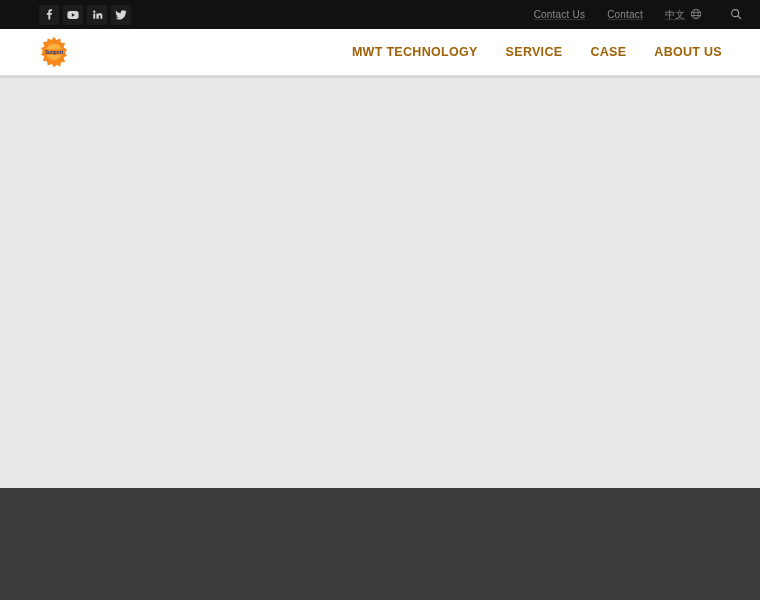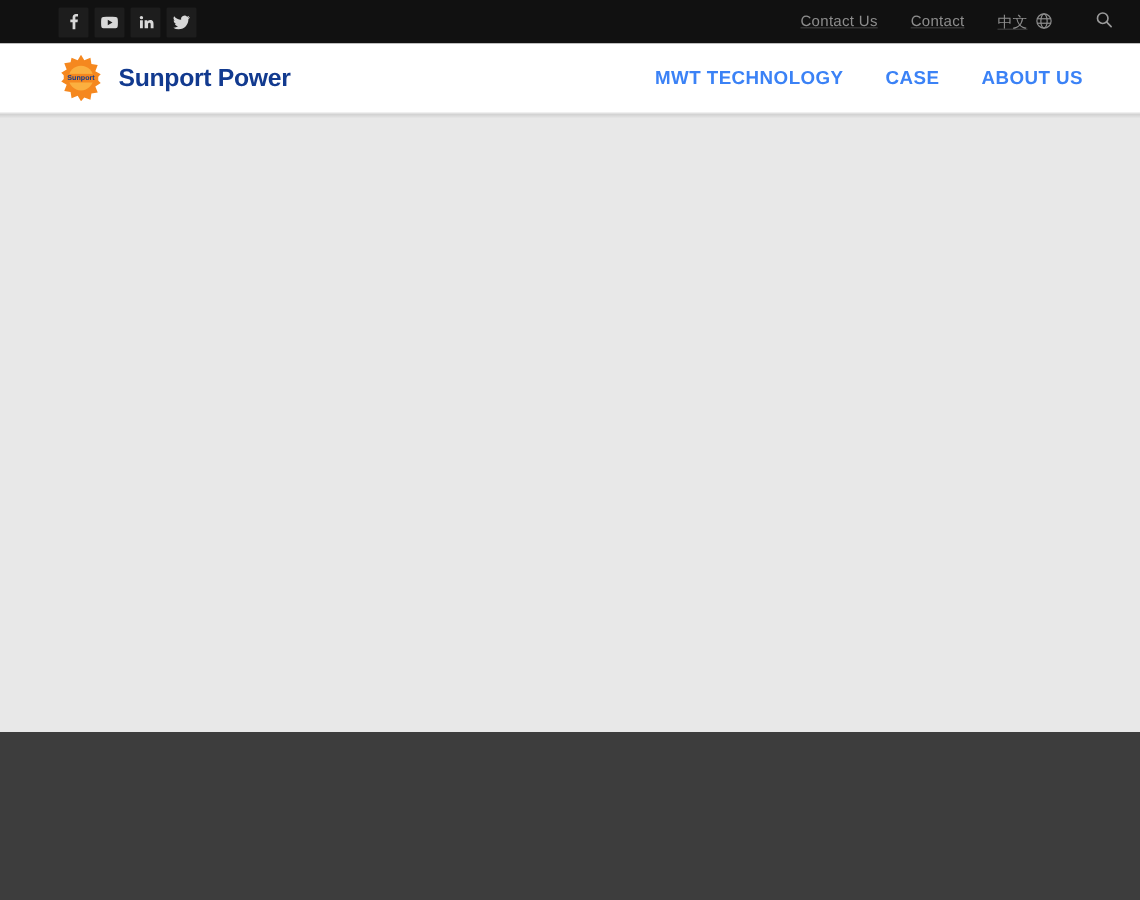--- a/index.html
+++ b/index.html
@@ -138,21 +138,21 @@
 
   .mainnav {
     margin-left: auto;
     display: flex;
     align-items: center;
     height: 100%;
     padding-right: 24px;
   }
 
   .nav-item {
-    color: #3b82f6;
+    color: #a16207;
     font-size: 12.5px;
     font-weight: bold;
     letter-spacing: .3px;
     text-decoration: none;
     padding: 0 14px;
     line-height: 47px;
     white-space: nowrap;
     cursor: pointer;
   }
 
@@ -257,25 +257,25 @@
       <span class="logo-mark">
         <svg width="32" height="32" viewBox="0 0 64 64" aria-hidden="true">
           <g fill="#F5881F">
             <path d="M32 1l4.4 7.2L44.6 5l1.3 8.4 8.4 1.3-3.2 8.2L58.3 27l-6.1 5.9 6.1 5.9-7.2 4.4 3.2 8.2-8.4 1.3-1.3 8.4-8.2-3.2L32 63l-4.4-7.2-8.2 3.2-1.3-8.4-8.4-1.3 3.2-8.2L5.7 36.8l6.1-5.9-6.1-5.9 7.2-4.4-3.2-8.2 8.4-1.3L19.4 5l8.2 3.2z"></path>
           </g>
           <circle cx="32" cy="32" r="16.5" fill="#FBB040"></circle>
           <rect x="9" y="26.5" width="46" height="11.5" fill="#F5881F"></rect>
           <text x="32" y="35.2" font-family="'Liberation Sans', sans-serif" font-size="9.5" font-weight="bold" fill="#123a8f" text-anchor="middle">Sunport</text>
         </svg>
       </span>
-      <span class="brand-name">Sunport Power</span>
     </a>
 
     <nav class="mainnav">
       <a class="nav-item">MWT TECHNOLOGY</a>
+      <a class="nav-item">SERVICE</a>
       <a class="nav-item">CASE</a>
       <a class="nav-item">ABOUT US</a>
     </nav>
 
   </div>
 
   <main class="content"></main>
 
   <footer class="footer"></footer>
 

